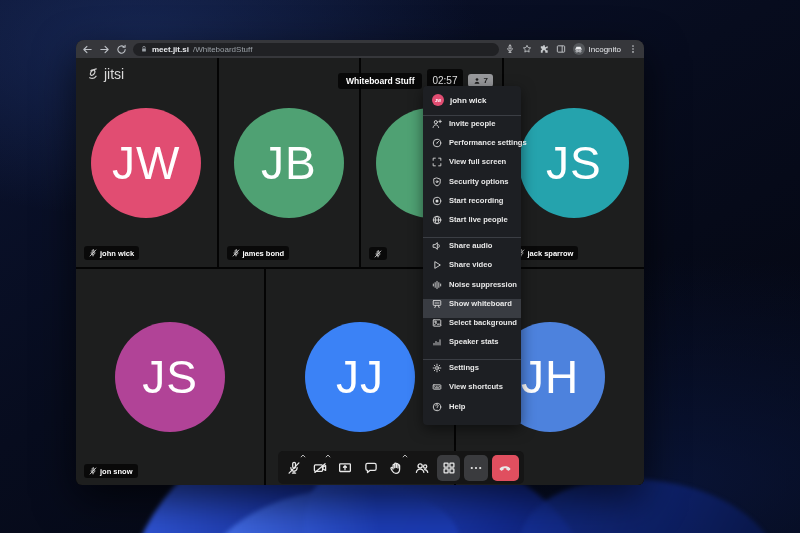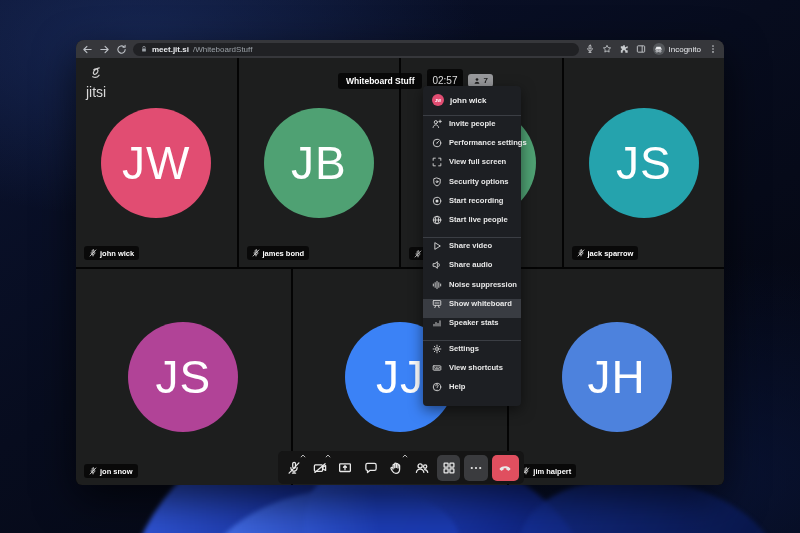--- a/index.html
+++ b/index.html
@@ -20,21 +20,21 @@
         background:linear-gradient(100deg,#2c53dd 0%,#122a90 60%,#0a1750 100%);
         border-radius:45% 55% 60% 40% / 50% 60% 40% 50%; }
   .p3 { left:200px; top:490px; width:260px; height:120px; transform:rotate(-8deg);
         background:linear-gradient(90deg,#4d79f2 0%,#1c3cb4 70%);
         border-radius:50% 50% 45% 55% / 65% 55% 45% 35%; opacity:.9; }
   .p4 { left:520px; top:480px; width:260px; height:140px; transform:rotate(12deg);
         background:linear-gradient(105deg,#16329e 0%,#0a1a55 80%); opacity:.8;
         border-radius:55% 45% 50% 50% / 60% 50% 50% 40%; }
 
   
-  .window { position:absolute; left:76px; top:40px; width:648px; height:445px;
+  .window { position:absolute; left:76px; top:40px; width:568px; height:445px;
             border-radius:8px 8px 6px 6px; overflow:hidden;
             box-shadow:0 14px 40px rgba(0,0,0,.65); background:#161616; z-index:2; }
 
   .chrome-bar { height:18px; background:#36373b; display:flex; align-items:center;
                 padding:0 6px; gap:6px; }
   .nav-ic { width:11px; height:11px; color:#bdc1c6; flex:0 0 auto; }
   .ic { display:inline-flex; align-items:center; justify-content:center; }
   .ic svg { width:100%; height:100%; display:block; }
   .url-pill { flex:1; height:13px; background:#202124; border-radius:7px;
               display:flex; align-items:center; padding:0 7px; gap:4px; min-width:0; }
@@ -59,21 +59,21 @@
           align-items:center; justify-content:center; }
   .initials { font-size:46px; font-weight:100; color:#fff; letter-spacing:1px;
           font-family:"Liberation Sans", sans-serif; }
   .name-tag { position:absolute; left:8px; bottom:7px; background:rgba(7,7,7,.88);
           border-radius:3px; padding:2.5px 5px; display:flex; align-items:center;
           gap:3px; z-index:6; }
   .name-tag .mic-s { width:8px; height:8px; color:#dadada; }
   .name-tag span { font-size:7.5px; font-weight:bold; color:#fff; white-space:nowrap; }
 
   .jitsi-logo { position:absolute; left:10px; top:8px; display:flex; align-items:center;
-          gap:3px; z-index:3; color:#d9d9d9;flex-direction:column; }
+          gap:3px; z-index:3; color:#d9d9d9; }
   .jitsi-logo .logo-ic { width:15px; height:15px; color:#cfcfcf; }
   .jitsi-logo span { font-size:14px; font-weight:normal; color:#d9d9d9; }
 
   .top-overlay { position:absolute; left:262px; top:11px; display:flex;
           align-items:center; gap:5px; z-index:4; }
   .title-pill { background:rgba(5,5,5,.85); color:#fff; font-size:8.5px; font-weight:bold;
           padding:3px 8px; border-radius:3px; white-space:nowrap; }
   .timer-pill { background:rgba(5,5,5,.85); color:#e2e2e2; font-size:10px;
           padding:6px 5px; border-radius:3px; }
   .count-pill { background:#98999c; color:#1c1c1c; font-size:8px; font-weight:bold;
@@ -369,50 +369,60 @@
                   <ellipse cx="6" cy="6" rx="2" ry="4.5"></ellipse>
                   <path d="M1.5 6h9"></path>
                 </svg>
               </span>
               <span>Start live people</span>
             </div>
             <div class="menu-divider"></div>
             <div class="menu-item">
               <span class="ic ">
                 <svg viewBox="0 0 12 12" fill="none" stroke="currentColor" stroke-width="1.1" stroke-linecap="round" stroke-linejoin="round">
-                  <path d="M3.8 2.2L10 6 3.8 9.8z"></path>
-                </svg>
-              </span>
-              <span>Share video</span>
-            </div>
-            <div class="menu-item">
-              <span class="ic ">
-                <svg viewBox="0 0 12 12" fill="none" stroke="currentColor" stroke-width="1.1" stroke-linecap="round" stroke-linejoin="round">
                   <path d="M1.8 4.4h1.8L6.4 2v8L3.6 7.6H1.8z"></path>
                   <path d="M8.2 4.2a2.6 2.6 0 0 1 0 3.6"></path>
                 </svg>
               </span>
               <span>Share audio</span>
             </div>
             <div class="menu-item">
               <span class="ic ">
                 <svg viewBox="0 0 12 12" fill="none" stroke="currentColor" stroke-width="1.1" stroke-linecap="round" stroke-linejoin="round">
+                  <path d="M3.8 2.2L10 6 3.8 9.8z"></path>
+                </svg>
+              </span>
+              <span>Share video</span>
+            </div>
+            <div class="menu-item">
+              <span class="ic ">
+                <svg viewBox="0 0 12 12" fill="none" stroke="currentColor" stroke-width="1.1" stroke-linecap="round" stroke-linejoin="round">
                   <path d="M1.6 4.8v2.4M3.8 3.2v5.6M6 1.6v8.8M8.2 3.2v5.6M10.4 4.8v2.4"></path>
                 </svg>
               </span>
               <span>Noise suppression</span>
             </div>
             <div class="menu-item hl">
               <span class="ic ">
                 <svg viewBox="0 0 12 12" fill="none" stroke="currentColor" stroke-width="1.1" stroke-linecap="round" stroke-linejoin="round">
                   <rect x="1.5" y="1.9" width="9" height="5.7" rx=".6"></rect>
                   <path d="M4.6 7.6l-1.2 2.8M7.4 7.6l1.2 2.8M3.6 4.8h4.8"></path>
                 </svg>
               </span>
               <span>Show whiteboard</span>
+            </div>
+            <div class="menu-item">
+              <span class="ic ">
+                <svg viewBox="0 0 12 12" fill="none" stroke="currentColor" stroke-width="1.1" stroke-linecap="round" stroke-linejoin="round">
+                  <rect x="1.5" y="2.2" width="9" height="7.6" rx=".8"></rect>
+                  <circle cx="4.1" cy="4.7" r=".9"></circle>
+                  <path d="M2.6 8.6l2.6-2.4 2 1.8 1.4-1.2 1.8 1.8"></path>
+                </svg>
+              </span>
+              <span>Select background</span>
             </div>
             <div class="menu-item">
               <span class="ic ">
                 <svg viewBox="0 0 12 12" fill="none" stroke="currentColor" stroke-width="1.1" stroke-linecap="round" stroke-linejoin="round">
                   <path d="M2.4 9.6V7.6M4.8 9.6V5.4M7.2 9.6V6.6M9.6 9.6V3.4"></path>
                 </svg>
               </span>
               <span>Speaker stats</span>
             </div>
             <div class="menu-divider"></div>

